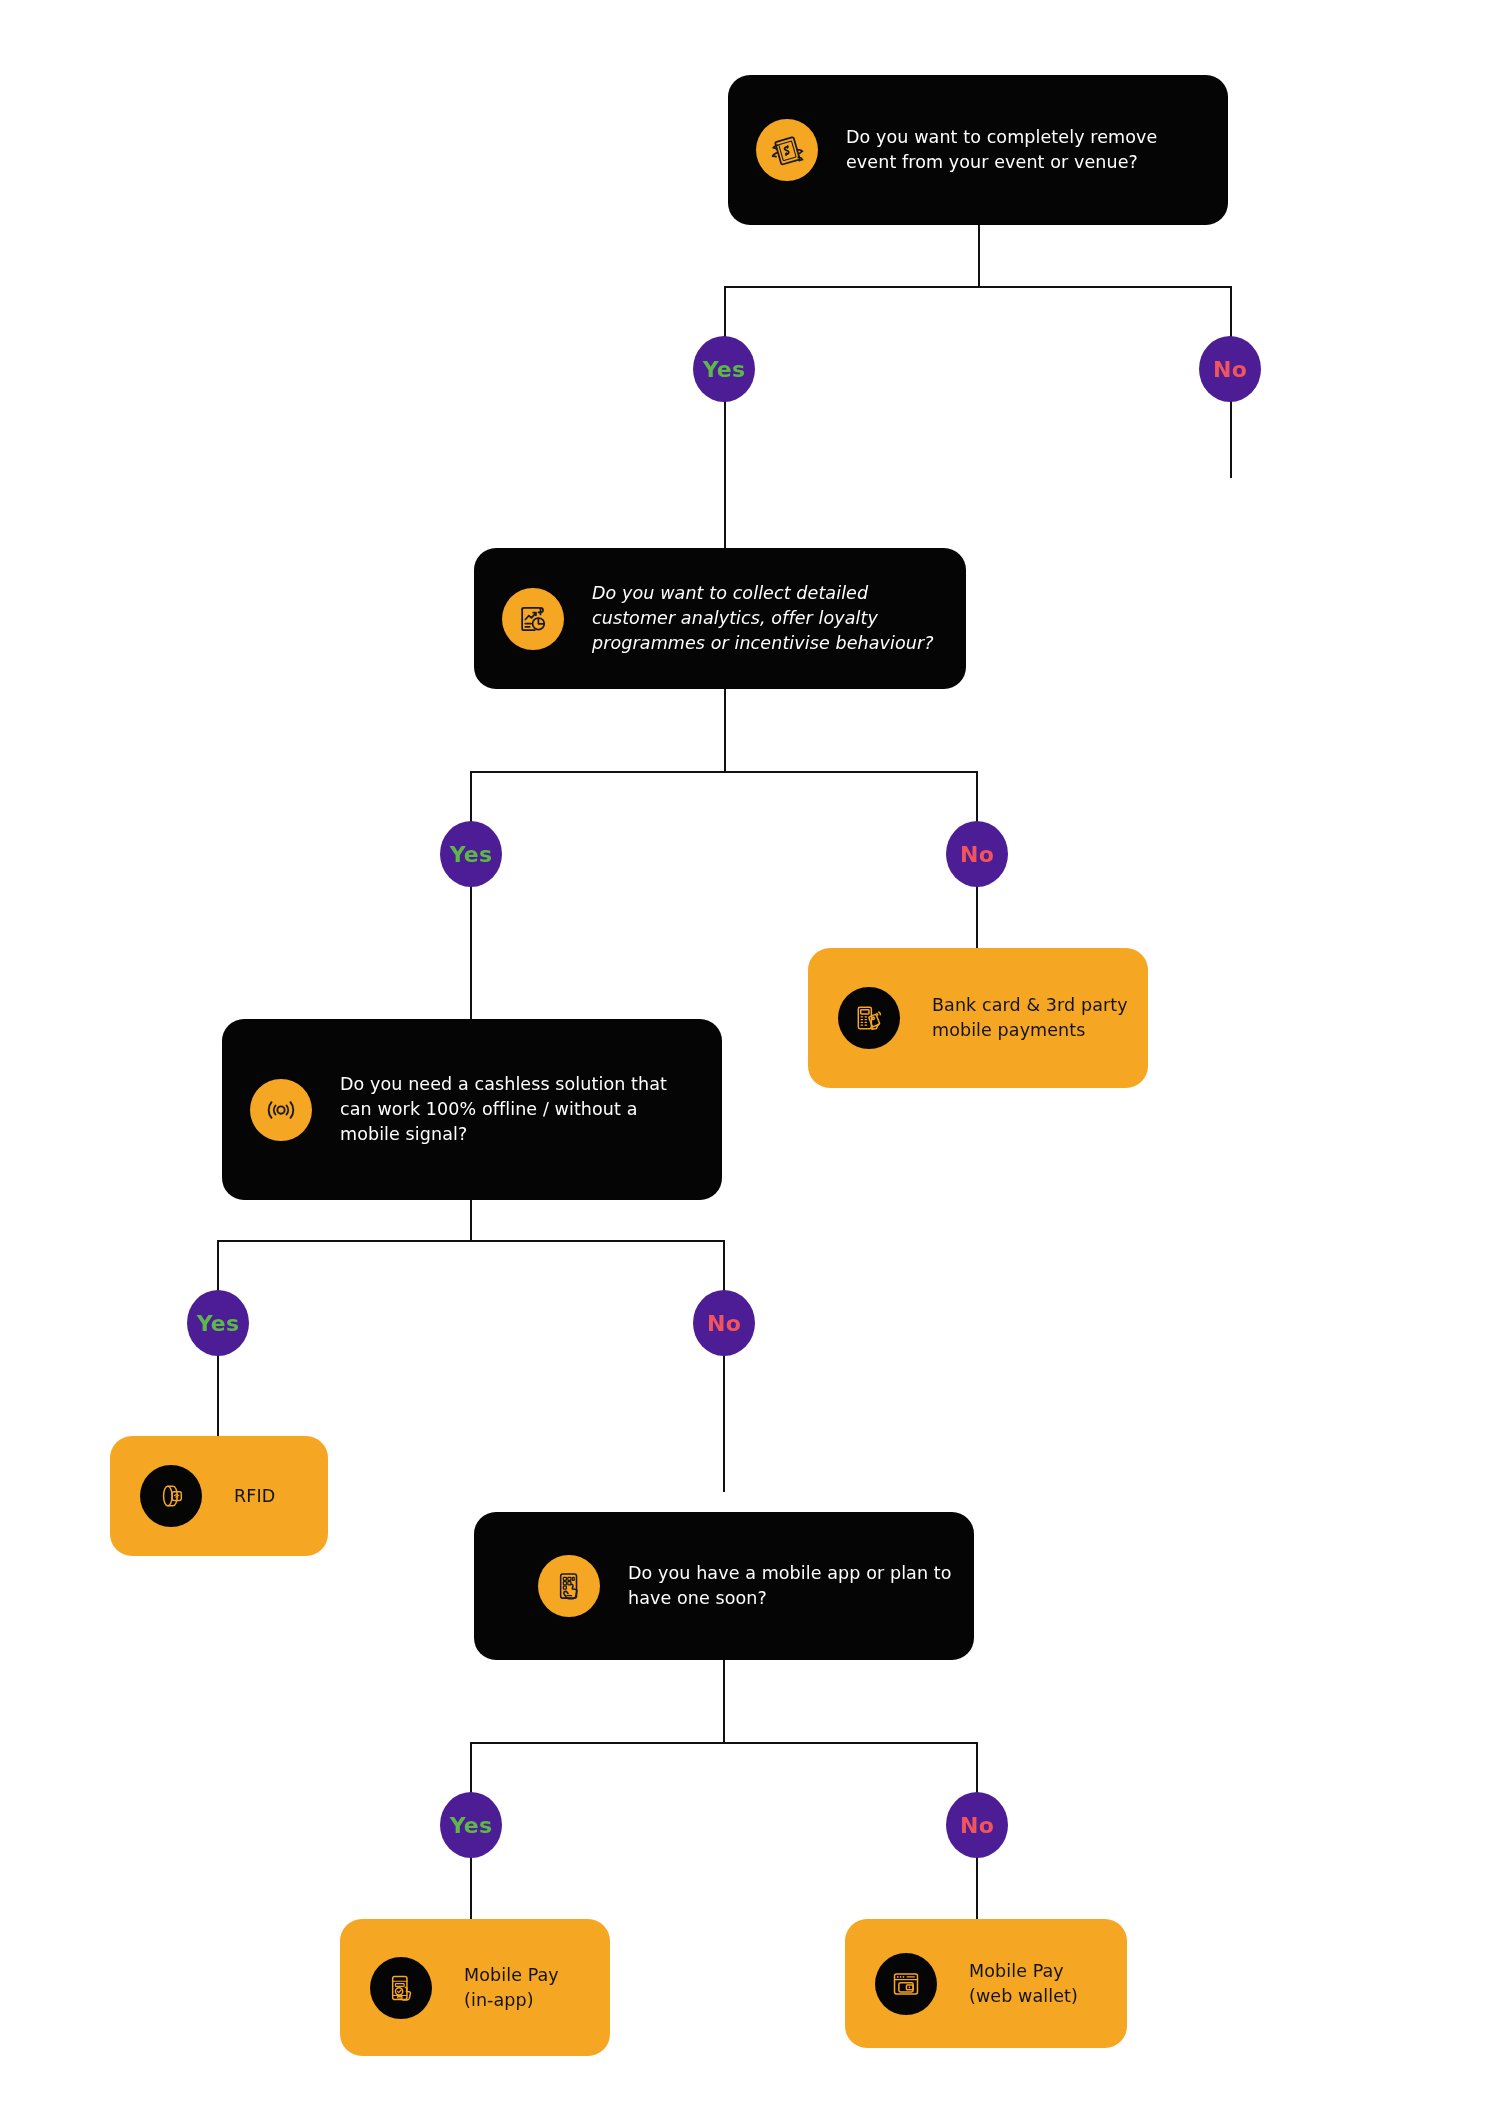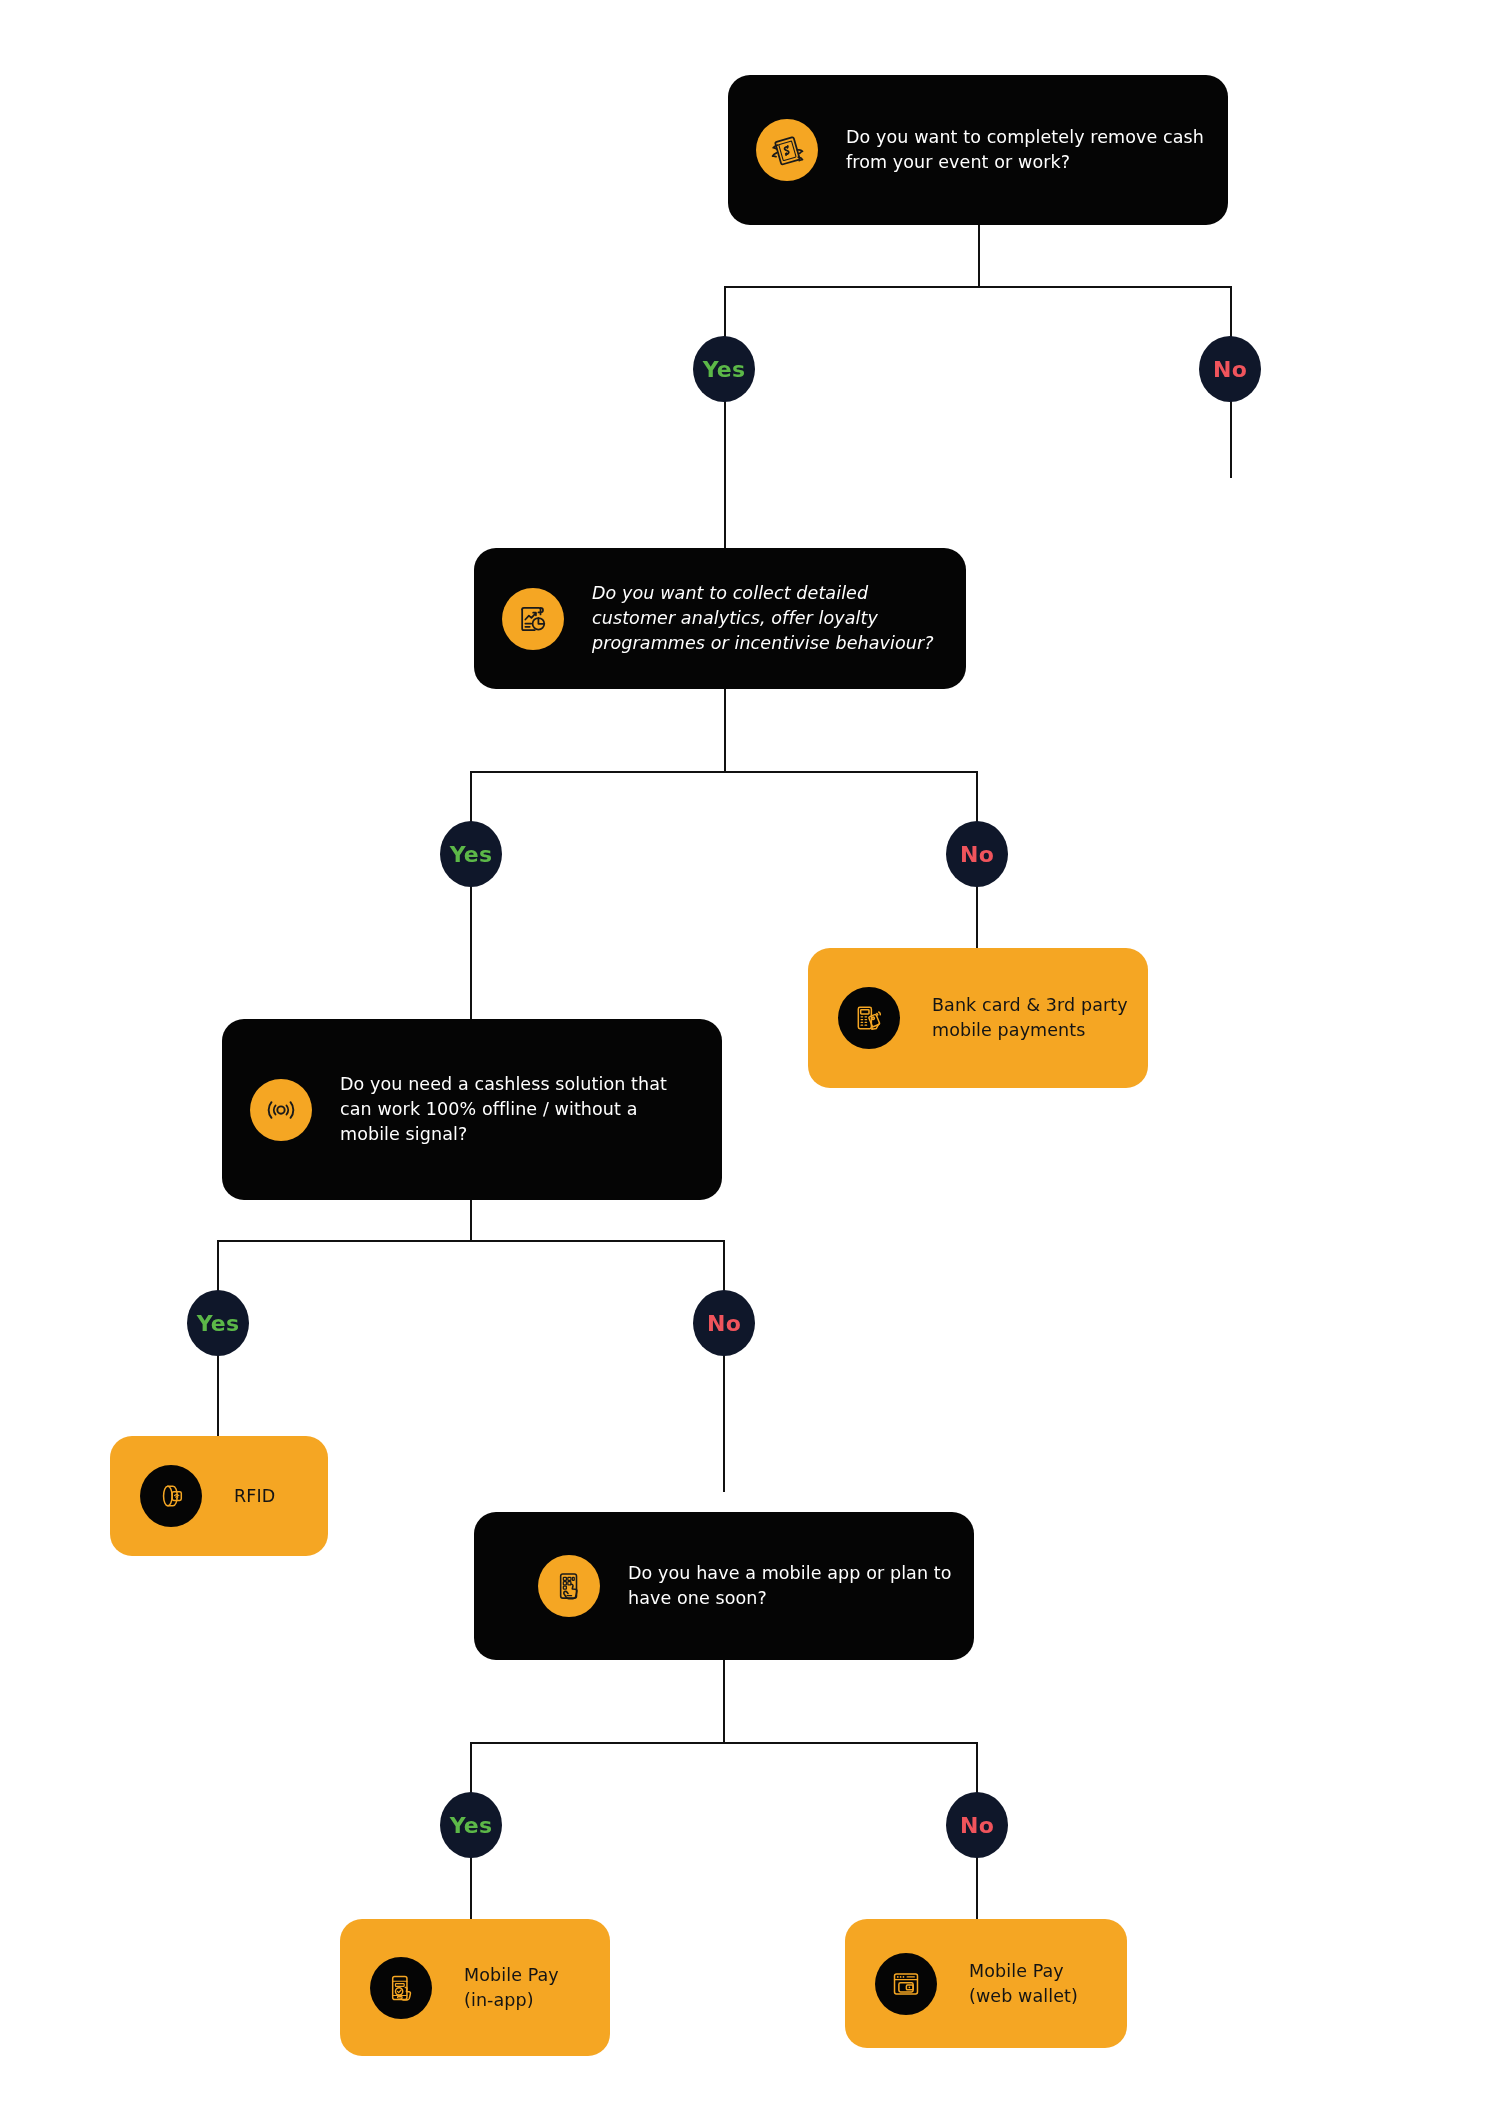--- a/index.html
+++ b/index.html
@@ -75,21 +75,21 @@
     margin-left: 32px;
     margin-right: 18px;
   }
 
   
   .pill {
     position: absolute;
     width: 62px;
     height: 66px;
     border-radius: 50%;
-    background: #0f172a;
+    background: #4c1d95;
     display: flex;
     align-items: center;
     justify-content: center;
     font-size: 22px;
     font-weight: bold;
     letter-spacing: 0.2px;
   }
   .pill.yes { color: #5CB848; }
   .pill.no  { color: #F0545C; }
 
@@ -124,21 +124,21 @@
     <div class="card-icon">
       <svg class="ic" width="40" height="40" viewBox="0 0 48 48" fill="none" stroke="#1a1a1a" stroke-width="2.1" stroke-linecap="round" stroke-linejoin="round">
         <rect x="13" y="11" width="23" height="28" rx="2" transform="rotate(-16 24.5 25)"></rect>
         <rect x="16.5" y="15" width="16" height="20" rx="1" transform="rotate(-16 24.5 25)" stroke-width="1.3"></rect>
         <path d="M24.6 20.5c-1.9-.4-3.3.3-3.5 1.6-.25 1.6 1.3 2.1 2.6 2.5 1.3.4 2.7 1 2.4 2.6-.25 1.35-1.8 2-3.6 1.5"></path>
         <path d="M25 19.2l-.5 2.2M23.4 27.9l-.5 2.2"></path>
         <path d="M13 18c-2.6.6-4.6 1.8-5.6 3.2 1.6.2 3 .7 3.9 1.5M11.5 27.5c-2.5 1-4.2 2.4-4.8 3.9 1.6-.2 3.1 0 4.2.6"></path>
         <path d="M36.5 24c2.7-.4 4.9.2 6.1 1.5-1.5.6-2.7 1.5-3.3 2.5M37.5 32.5c2.5.5 4.3 1.6 5.1 3-1.6.1-3 .6-3.9 1.3"></path>
       </svg>
     </div>
-    <div class="card-text">Do you want to completely remove cash from your event or work?</div>
+    <div class="card-text">Do you want to completely remove event from your event or venue?</div>
   </div>
 
   <div class="pill yes" style="left:693px; top:336px;">
     <span>Yes</span>
   </div>
   <div class="pill no" style="left:1199px; top:336px;">
     <span>No</span>
   </div>
 
 

